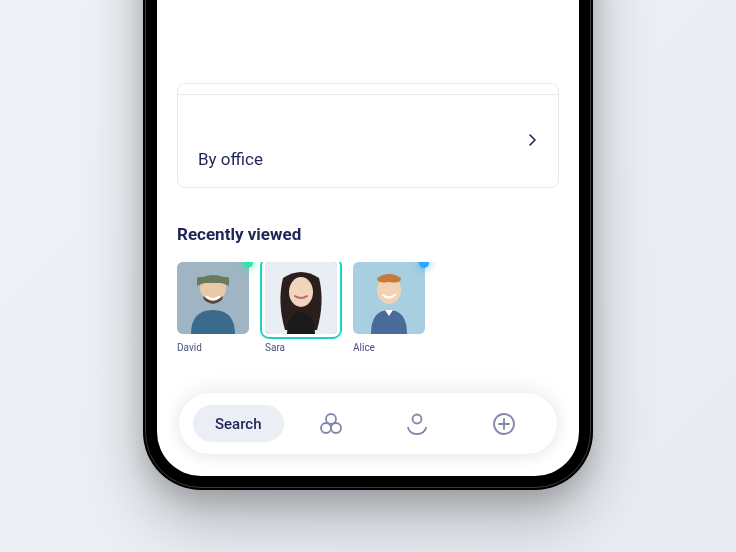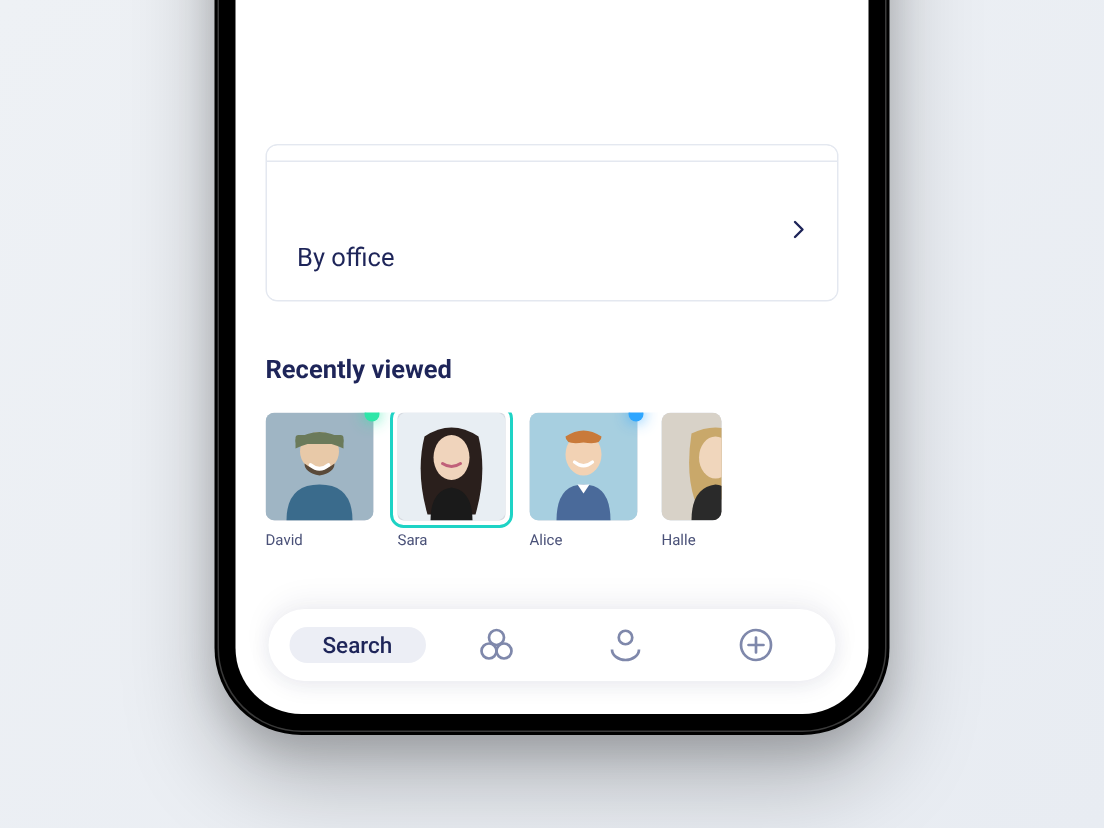--- a/index.html
+++ b/index.html
@@ -141,21 +141,21 @@
     display: flex;
     align-items: center;
     padding: 12px 14px;
     gap: 8px;
   }
   .nav-btn {
     flex: 1;
     display: flex;
     align-items: center;
     justify-content: center;
-    height: 24px;
+    height: 37px;
     border-radius: 30px;
     color: #7f88ab;
     cursor: pointer;
   }
   .nav-btn.active {
     background: #eceef5;
     flex: 0 0 auto;
     padding: 0 22px;
     color: #1e2559;
     font-size: 15px;
@@ -228,31 +228,20 @@
               <path d="M24 16 Q36 8 48 16 Q48 22 36 20 Q24 22 24 16" fill="#c97a3a"></path>
               <path d="M18 72 Q18 48 36 48 Q54 48 54 72 Z" fill="#4a6a9a"></path>
               <path d="M32 48 L36 54 L40 48 Z" fill="#fff"></path>
               <path d="M30 33 Q36 38 42 33" stroke="#fff" stroke-width="2.2" fill="none" stroke-linecap="round"></path>
             </svg>
             <span class="status-dot dot-blue"></span>
           </div>
           <span class="person-name">Alice</span>
         </div>
 
-        <div class="person">
-          <div class="avatar-wrap" style="width:40px;overflow:hidden;">
-            <svg class="avatar-svg" viewBox="0 0 72 72" style="width:72px;">
-              <rect width="72" height="72" fill="#d8d2c8"></rect>
-              <path d="M20 14 Q36 6 52 14 Q56 40 50 58 L22 58 Q16 40 20 14" fill="#c9a86a"></path>
-              <ellipse cx="36" cy="30" rx="11" ry="14" fill="#f0d6bc"></ellipse>
-              <path d="M20 72 Q20 50 36 48 Q52 50 52 72 Z" fill="#2a2a2a"></path>
-            </svg>
-          </div>
-          <span class="person-name">Halle</span>
-        </div>
 
       </div>
     </div>
 
     <div class="bottom-bar">
       <div class="pill-nav">
         <div class="nav-btn active">
           <span>Search</span>
         </div>
         <div class="nav-btn">

